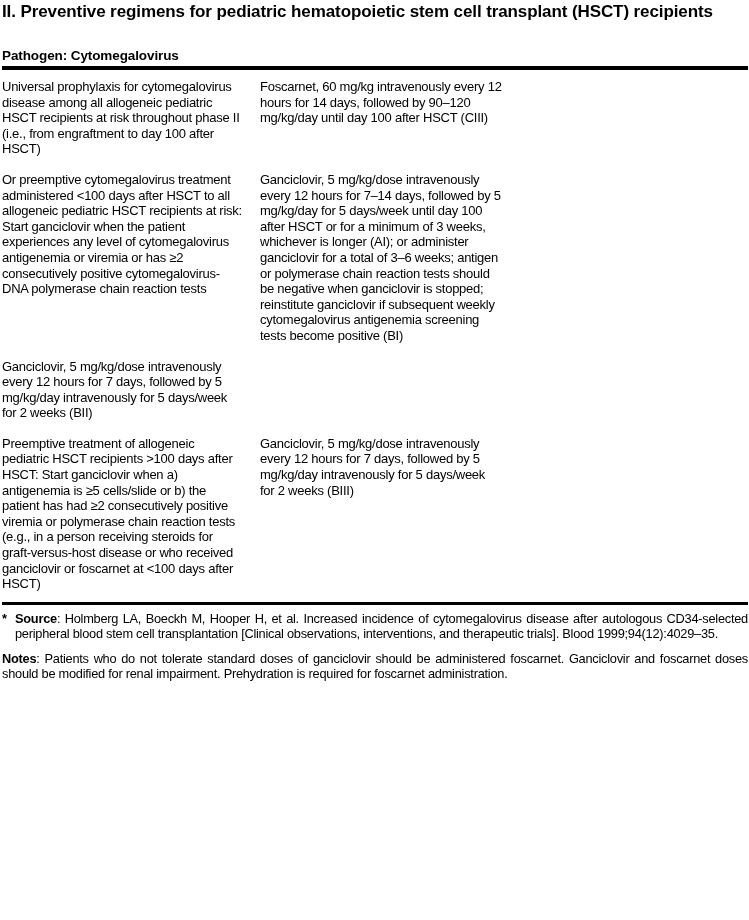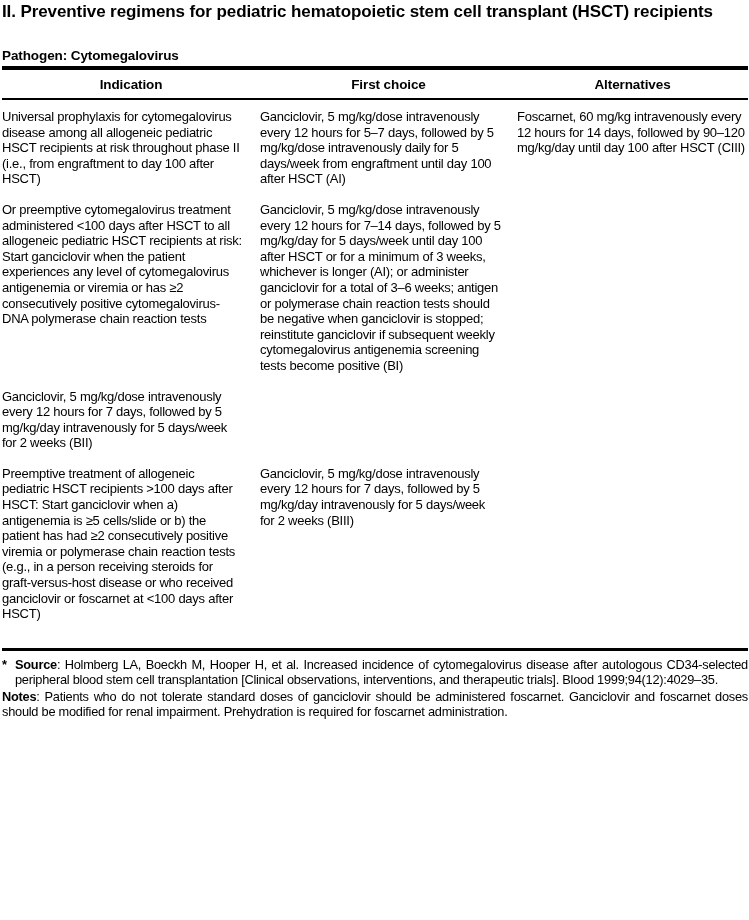--- a/index.html
+++ b/index.html
@@ -48,21 +48,21 @@
     font-size: 13.5px;
     letter-spacing: -0.1px;
   }
 
   .tbody {
     padding: 9px 0 10px 0;
     border-bottom: 3px solid #000;
   }
 
   .trow { margin-bottom: 15px; }
-  .trow:last-child { margin-bottom: 16px; }
+  .trow:last-child { margin-bottom: 0; }
 
   .td {
     font-size: 13px;
     line-height: 15.6px;
     letter-spacing: -0.25px;
     padding-right: 16px;
   }
   .td:last-child { padding-right: 3px; }
 
   .footnotes {
@@ -77,42 +77,36 @@
   .marker {
     flex: 0 0 13px;
     width: 13px;
     font-weight: bold;
   }
 
   .foot-text { text-align: justify; flex: 1; }
 
   .foot-label { font-weight: bold; }
 
-  .foot-notes { margin-top: 2px; }
+  .foot-notes { margin-top: 10px; }
 </style>
 </head>
 <body>
 
 <div class="page">
 
   <h1 class="title">II. Preventive regimens for pediatric hematopoietic stem cell transplant (HSCT) recipients</h1>
 
   <div class="pathogen">Pathogen: Cytomegalovirus</div>
 
-  <div class="grid thead">
-    <div class="th">Indication</div>
-    <div class="th">First choice</div>
-    <div class="th">Alternatives</div>
-  </div>
 
   <div class="tbody">
 
     <div class="grid trow">
       <div class="td">Universal prophylaxis for cytomegalovirus disease among all allogeneic pediatric HSCT recipients at risk throughout phase II (i.e., from engraftment to day 100 after HSCT)</div>
-      <div class="td">Ganciclovir, 5 mg/kg/dose intravenously every 12 hours for 5–7 days, followed by 5 mg/kg/dose intravenously daily for 5 days/week from engraftment until day 100 after HSCT (AI)</div>
       <div class="td">Foscarnet, 60 mg/kg intravenously every 12 hours for 14 days, followed by 90–120 mg/kg/day until day 100 after HSCT (CIII)</div>
     </div>
 
     <div class="grid trow">
       <div class="td">Or preemptive cytomegalovirus treatment administered &lt;100 days after HSCT to all allogeneic pediatric HSCT recipients at risk: Start ganciclovir when the patient experiences any level of cytomegalovirus antigenemia or viremia or has ≥2 consecutively positive cytomegalovirus-DNA polymerase chain reaction tests</div>
       <div class="td">Ganciclovir, 5 mg/kg/dose intravenously every 12 hours for 7–14 days, followed by 5 mg/kg/day for 5 days/week until day 100 after HSCT or for a minimum of 3 weeks, whichever is longer (AI); or administer ganciclovir for a total of 3–6 weeks; antigen or polymerase chain reaction tests should be negative when ganciclovir is stopped; reinstitute ganciclovir if subsequent weekly cytomegalovirus antigenemia screening tests become positive (BI)</div>
       <div class="td"></div>
     </div>
 
     <div class="grid trow">

